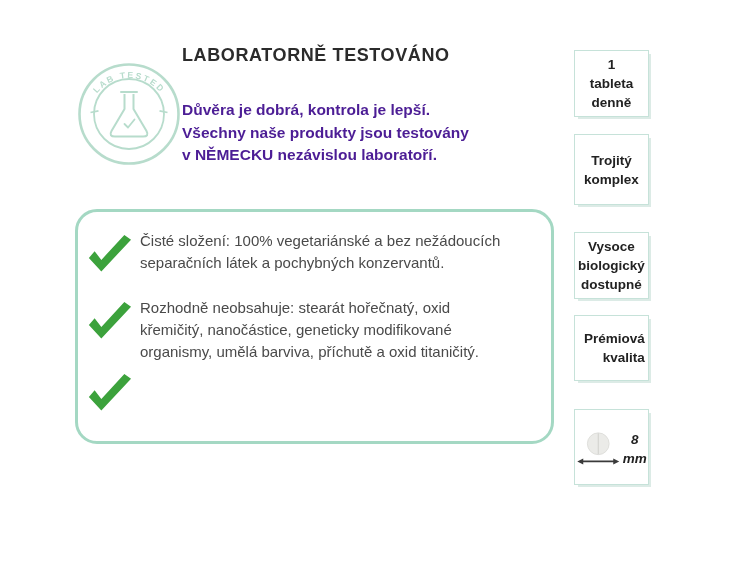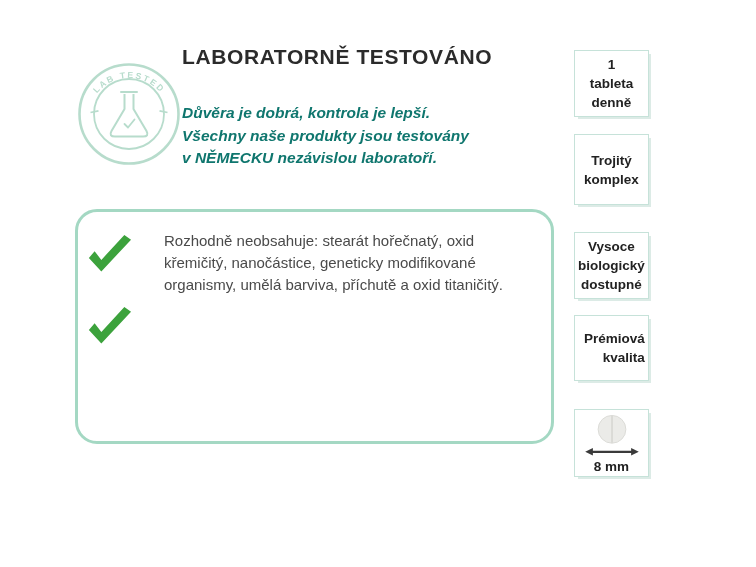--- a/index.html
+++ b/index.html
@@ -19,50 +19,49 @@
     position: absolute;
     left: 76px;
     top: 61px;
     width: 106px;
     height: 106px;
   }
 
   
   .header { position: absolute; left: 182px; top: 45px; width: 380px; }
   .header-title {
-    font-size: 21px;
+    font-size: 18px;
     font-weight: 700;
     letter-spacing: 0.6px;
     color: #2b2b2b;
   }
   .header-subtitle {
     margin-top: 33px;
     font-size: 15.5px;
     font-weight: 700;
     line-height: 22.5px;
-    color: #0f766e;
+    color: #4c1d95;
     white-space: pre-line;
-    font-style: italic;
   }
 
   
   .features-box {
     position: absolute;
     left: 75px;
     top: 209px;
     width: 479px;
     height: 235px;
     border: 3px solid #a4d8c3;
     border-radius: 22px;
     background: #ffffff;
     padding: 18px 14px 0 8px;
   }
   .feature-item { display: flex; align-items: flex-start; }
   .feature-item.gap-lg { margin-bottom: 23px; }
-  .feature-item.gap-sm { margin-bottom: 6px; gap: 24px; }
+  .feature-item.gap-sm { margin-bottom: 6px; }
   .feature-check {
     flex: 0 0 46px;
     margin: 4px 8px 0 0;
   }
   .feature-text {
     font-size: 15px;
     line-height: 22px;
     color: #4a4a4a;
     white-space: pre-line;
   }
@@ -82,21 +81,21 @@
     font-size: 13.5px;
     font-weight: 700;
     line-height: 19px;
     color: #222222;
     white-space: pre-line;
   }
   .side-box-1 { top: 50px;  height: 67px; }
   .side-box-2 { top: 134px; height: 71px; }
   .side-box-3 { top: 232px; height: 67px; }
   .side-box-4 { top: 315px; height: 66px; align-items: flex-start; justify-content: flex-start; text-align: right; padding: 13px 0 0 9px; }
-  .side-box-5 { top: 409px; height: 68px; flex-direction: column; justify-content: flex-start; padding-top: 4px; }
+  .side-box-5 { top: 409px; height: 76px; flex-direction: row; justify-content: flex-start; padding-top: 4px; font-style: italic; }
 
   .tablet-graphic { display: block; }
   .tablet-size-label {
     font-size: 13.5px;
     font-weight: 700;
     color: #222222;
     margin-top: -1px;
   }
 </style>
 </head>
@@ -127,20 +126,27 @@
 
   <div class="header">
     <div class="header-title">LABORATORNĚ TESTOVÁNO</div>
     <div class="header-subtitle">Důvěra je dobrá, kontrola je lepší.
 Všechny naše produkty jsou testovány
 v NĚMECKU nezávislou laboratoří.</div>
   </div>
 
   <div class="features-box">
 
+    <div class="feature-item gap-lg">
+      <svg class="feature-check" viewBox="0 0 48 42" aria-hidden="true">
+        <path d="M3 25 L16 39 L47 6 L40 1 L16 27 L9 18 Z" fill="#3ca23c"></path>
+      </svg>
+      <div class="feature-text">Čisté složení: 100% vegetariánské a bez nežádoucích
+separačních látek a pochybných konzervantů.</div>
+    </div>
 
     <div class="feature-item gap-sm">
       <svg class="feature-check" viewBox="0 0 48 42" aria-hidden="true">
         <path d="M3 25 L16 39 L47 6 L40 1 L16 27 L9 18 Z" fill="#3ca23c"></path>
       </svg>
       <div class="feature-text">Rozhodně neobsahuje: stearát hořečnatý, oxid
 křemičitý, nanočástice, geneticky modifikované
 organismy, umělá barviva, příchutě a oxid titaničitý.</div>
     </div>
 

